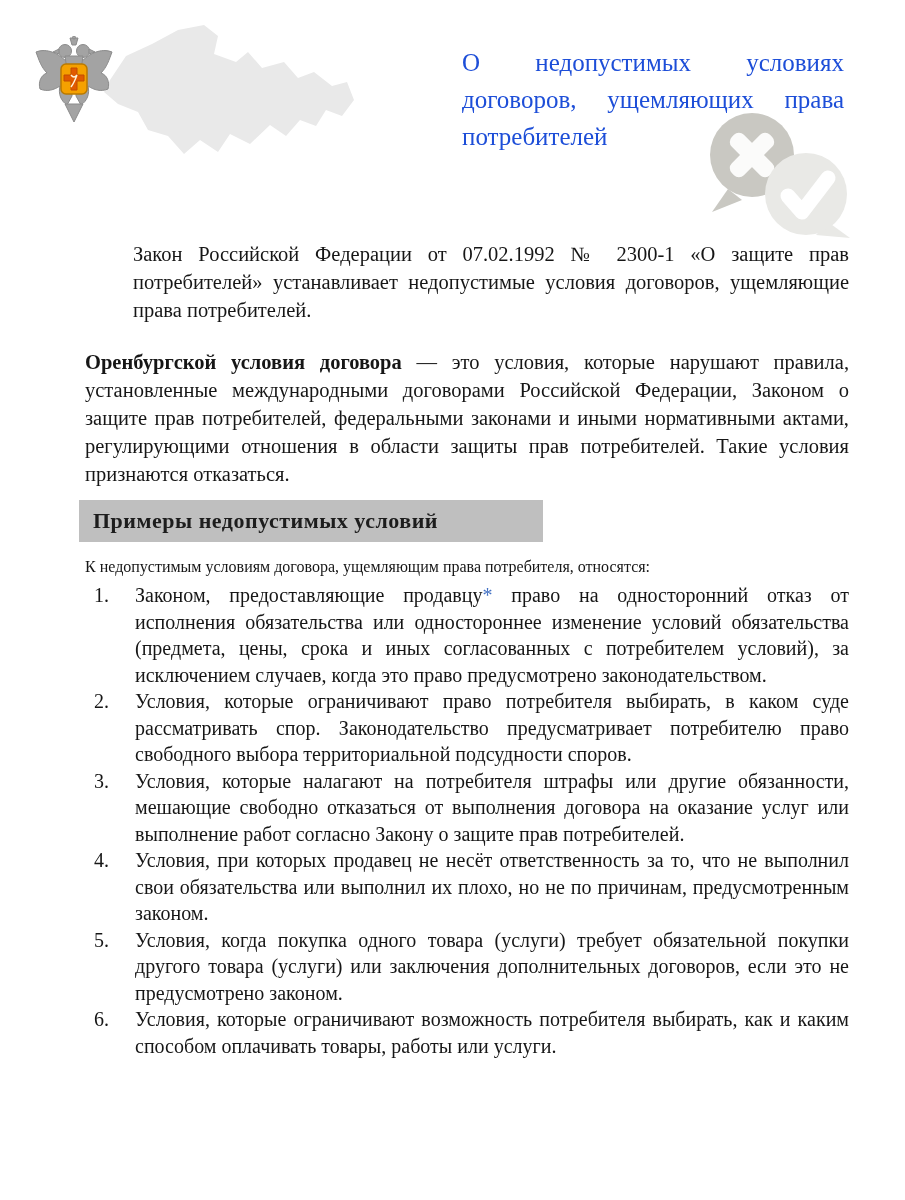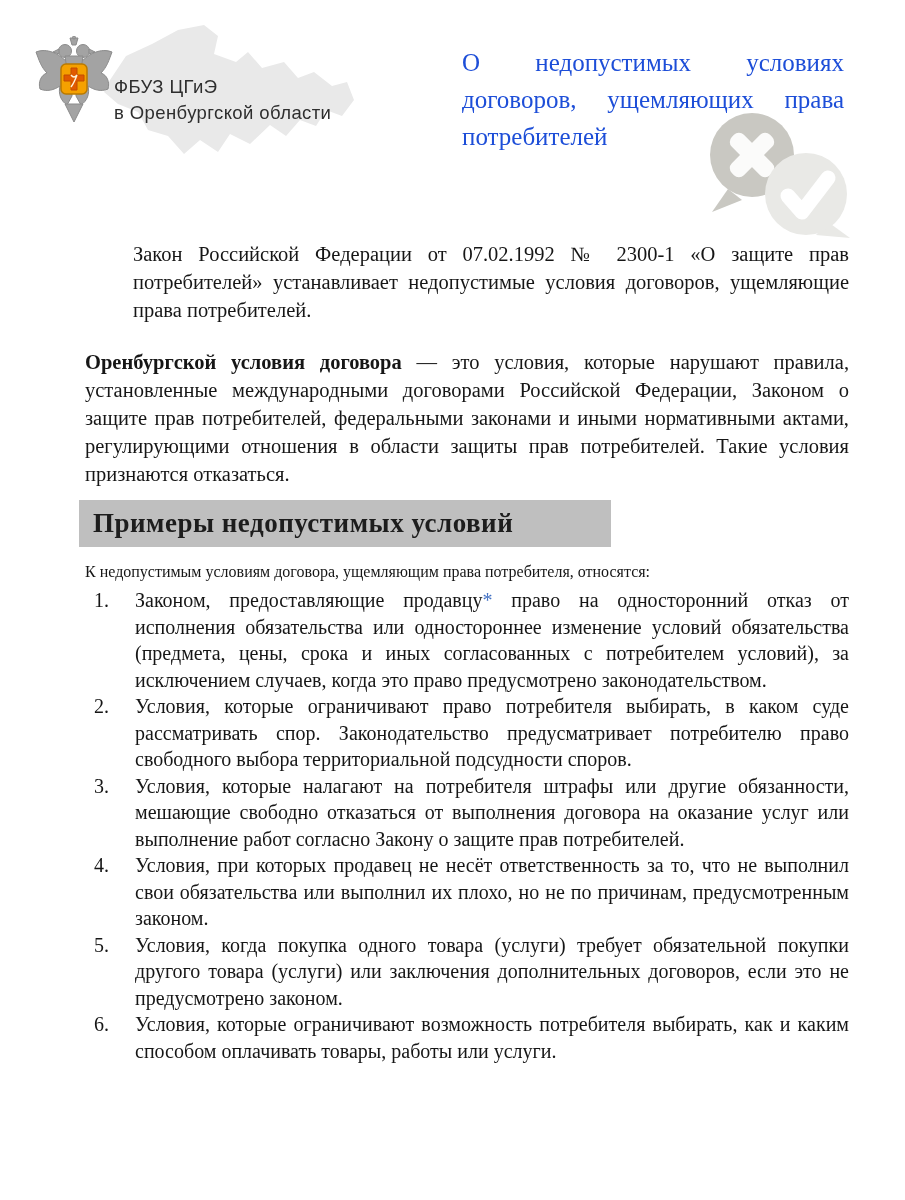--- a/index.html
+++ b/index.html
@@ -30,23 +30,23 @@
   .bubbles { position:absolute; left:698px; top:104px; width:162px; height:136px; }
 
   
   .content { padding:0 56px 0 85px; }
 
   .para { font-size:20.5px; line-height:28px; text-align:justify; }
   .para.first { margin-top:26px; margin-bottom:24px;margin-left:48px; }
   .para .lead-bold { font-weight:bold; }
 
   .section-heading {
-    margin:12px 0 0 -6px; width:532px;
+    margin:12px 0 0 -6px; width:464px;
     background:#bfbfbf;
-    font-size:27px; font-weight:bold; color:#1d1d1d;
+    font-size:22px; font-weight:bold; color:#1d1d1d;
     padding:8px 12px 8px 14px; letter-spacing:.5px;
   }
 
   .list-lead { margin-top:11px; font-size:16px; line-height:28px; text-align:justify; }
 
   .num-list { margin-top:1px; }
   .num-item {
     position:relative; padding-left:50px;
     font-size:20px; line-height:26.5px; text-align:justify;
   }
@@ -86,24 +86,20 @@
 
       <path d="M33,68 L51,68 L42,86 Z"></path>
     </g>
 
     <rect x="29" y="28" width="26" height="30" rx="5" fill="#f5a100" stroke="#b97a00" stroke-width="1.5"></rect>
 
     <path d="M39,32 h6 v7 h7 v6 h-7 v9 h-6 v-9 h-7 v-6 h7 Z" fill="#e05a00" stroke="#c24c00" stroke-width="1"></path>
     <path d="M39,39 q3,4 6,0 q-3,8 -6,12" stroke="#fff3d9" stroke-width="1.4" fill="none"></path>
   </svg>
 
-  <div class="org-name">
-    <div>ФБУЗ ЦГиЭ</div>
-    <div>в Оренбургской области</div>
-  </div>
 
   <div class="doc-title">О недопустимых условиях договоров, ущемляющих права потребителей</div>
 
   <svg class="bubbles" viewBox="0 0 162 136" aria-hidden="true">
 
     <g>
       <path d="M30,85 L14,108 L44,96 Z" fill="#c9c8c2"></path>
       <circle cx="54" cy="51" r="42" fill="#c9c8c2"></circle>
       <g transform="translate(54,51) rotate(45)" fill="#fbfbfa">
         <rect x="-27" y="-8.5" width="54" height="17" rx="7"></rect>

